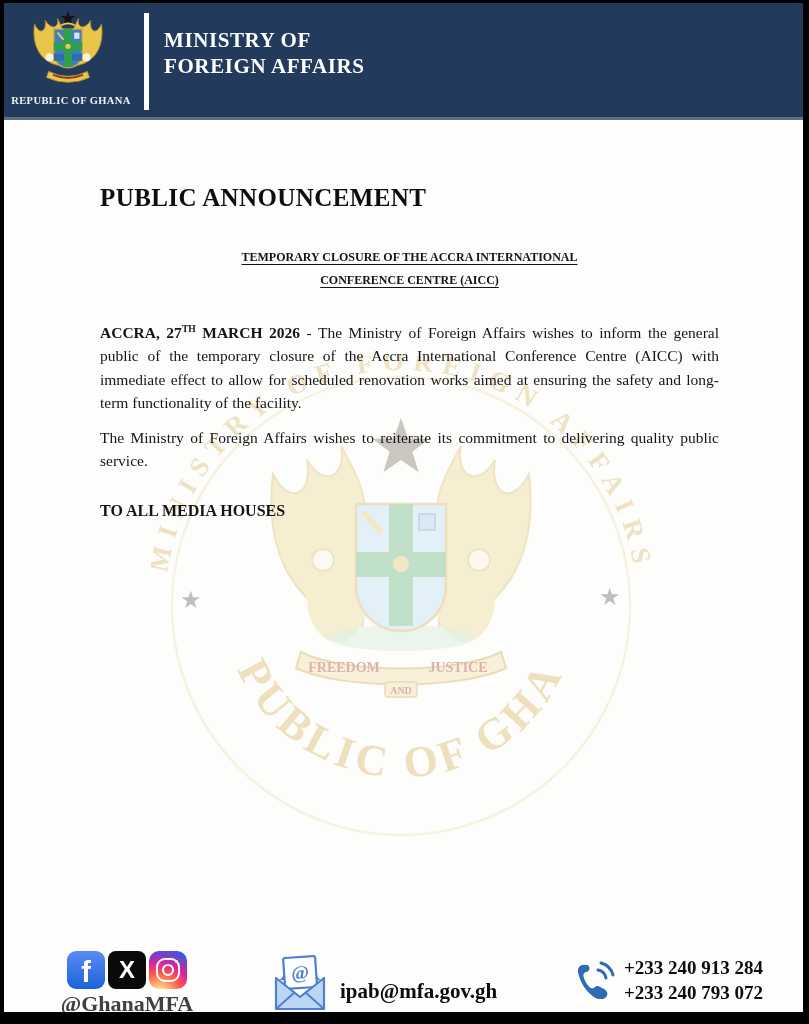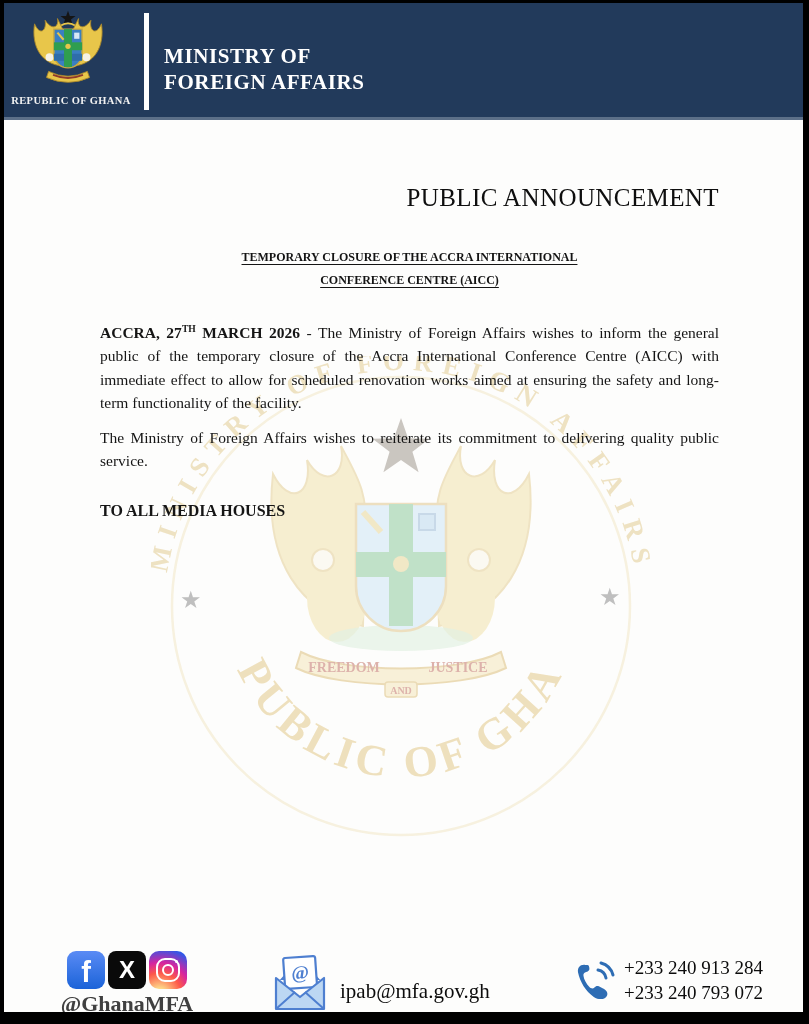--- a/index.html
+++ b/index.html
@@ -8,26 +8,26 @@
            font-family:"Liberation Serif", serif; }
   .doc { position:absolute; left:4px; top:3px; width:799px; height:1009px; background:#fdfdfc; overflow:hidden; }
 
   
   .banner { position:absolute; left:0; top:0; width:100%; height:117px;
             background:#223a5b; border-bottom:3px solid #5c6f88; }
   .arms { position:absolute; left:14px; top:5px; }
   .republic { position:absolute; left:6px; top:92px; width:122px; text-align:center;
               color:#f2f2f2; font-weight:bold; font-size:10.5px; letter-spacing:.4px; }
   .vsep { position:absolute; left:140px; top:10px; width:5px; height:97px; background:#fff; }
-  .ministry { position:absolute; left:160px; top:40px; color:#fff; font-weight:bold;
+  .ministry { position:absolute; left:160px; top:24px; color:#fff; font-weight:bold;
               font-size:21px; line-height:26px; letter-spacing:.6px; }
 
   
   .content { position:absolute; left:0; top:120px; width:100%; padding:0 84px 0 96px; color:#151515; }
-  .title { margin-top:61px; text-align:right; font-size:25px; font-weight:normal; letter-spacing:.4px; color:#0e0e0e; }
+  .title { margin-top:61px; text-align:left; font-size:25px; font-weight:bold; letter-spacing:.4px; color:#0e0e0e; }
   .subject { margin-top:34px; text-align:center; font-size:12px; font-weight:bold; line-height:23px; color:#141414; }
   .subject span { text-decoration:underline; text-underline-offset:3px; }
   .para { text-align:justify; font-size:15.5px; line-height:23.2px; }
   .para.first { margin-top:25px; }
   .para + .para { margin-top:12px; }
   .para sup { font-size:62%; vertical-align:super; }
   .addressee { margin-top:30px; font-size:16px; font-weight:bold; }
 
   
   .watermark { position:absolute; left:147px; top:353px; width:500px; height:500px; pointer-events:none; }
@@ -45,24 +45,24 @@
   .xx { border-radius:8px; background:#0a0a0a; color:#fff; font-family:"Liberation Sans",sans-serif;
         font-weight:bold; font-size:24px; display:flex; align-items:center; justify-content:center; }
   .ig { border-radius:10px;
         background:radial-gradient(circle at 28% 115%, #fdf497 0%, #fdf497 6%, #fd5949 42%, #d6249f 62%, #285AEB 92%); }
   .ig-cam { position:absolute; inset:7px; border:2.6px solid #fff; border-radius:9px; }
   .ig-lens { position:absolute; left:13px; top:13px; width:12px; height:12px; border:2.6px solid #fff; border-radius:50%; }
   .ig-dot { position:absolute; right:9px; top:9px; width:3.4px; height:3.4px; background:#fff; border-radius:50%; }
   .handle { margin-top:2px; font-size:22px; font-weight:bold; color:#404040; }
 
   .emailg { position:absolute; left:266px; top:948px; display:flex; align-items:center; gap:10px; }
-  .email-addr { font-size:21px; font-weight:normal; color:#0c0c0c; padding-top:18px; }
+  .email-addr { font-size:21px; font-weight:bold; color:#0c0c0c; padding-top:18px; }
 
   .phoneg { position:absolute; left:568px; top:952px; display:flex; align-items:center; gap:8px; }
-  .phone-nums { font-size:19px; font-weight:normal; color:#0c0c0c; line-height:25px; white-space:nowrap; }
+  .phone-nums { font-size:19px; font-weight:bold; color:#0c0c0c; line-height:25px; white-space:nowrap; }
 </style>
 </head>
 <body>
 
 <div class="stage">
   <div class="doc">
 
     <div class="banner">
       <svg class="arms" width="100" height="88" viewBox="0 0 100 100">
 

